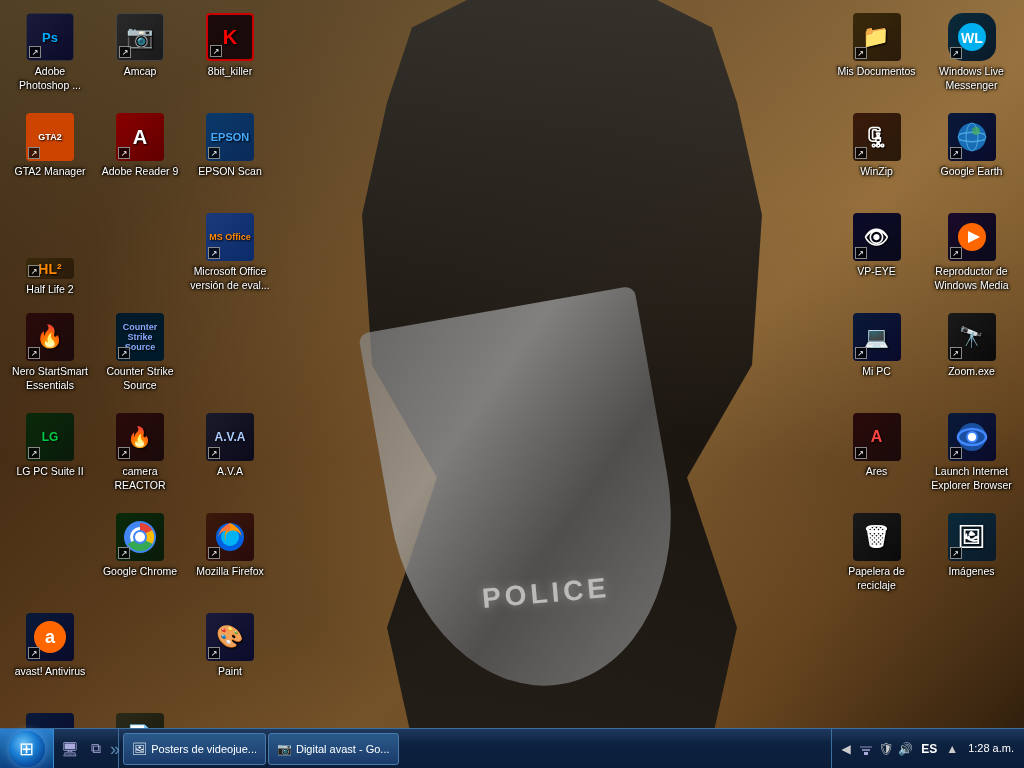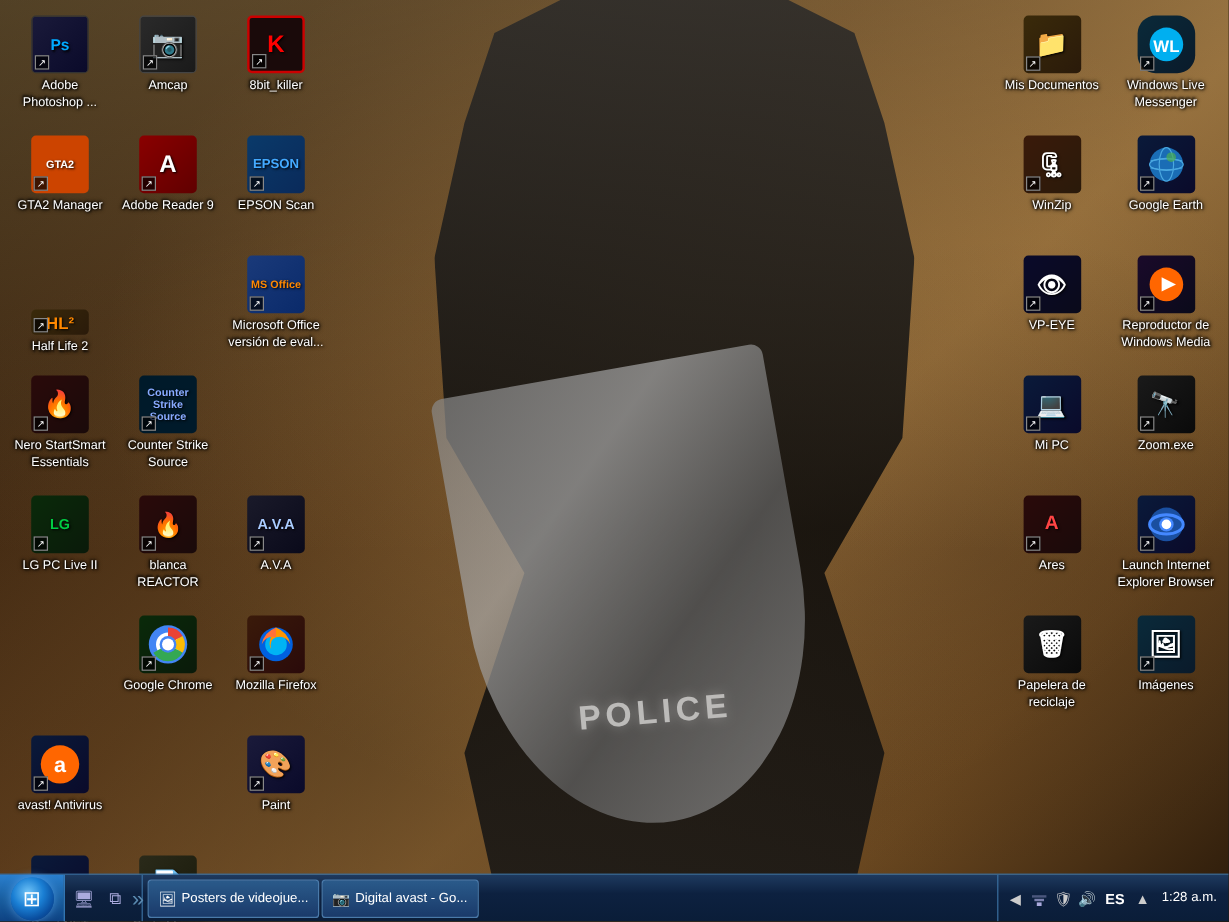--- a/index.html
+++ b/index.html
@@ -413,29 +413,29 @@
       <span class="icon-label">Counter Strike Source</span>
     </div>
 
     <div style="width:90px;height:100px;"></div>
 
     <div class="icon-item">
       <div class="icon-img ico-lgpc" style="position:relative;">
         <span class="ico-text" style="font-size:12px;color:#00cc44;font-weight:900;">LG</span>
         <div class="shortcut-arrow">↗</div>
       </div>
-      <span class="icon-label">LG PC Live II</span>
+      <span class="icon-label">LG PC Suite II</span>
     </div>
 
     <div class="icon-item">
       <div class="icon-img ico-ijiji" style="position:relative;">
         <span class="ico-text" style="font-size:20px;color:#ff3300;">🔥</span>
         <div class="shortcut-arrow">↗</div>
       </div>
-      <span class="icon-label">blanca REACTOR</span>
+      <span class="icon-label">camera REACTOR</span>
     </div>
 
     <div class="icon-item">
       <div class="icon-img ico-ava" style="position:relative;">
         <span class="ico-text" style="font-size:12px;color:#aaccff;">A.V.A</span>
         <div class="shortcut-arrow">↗</div>
       </div>
       <span class="icon-label">A.V.A</span>
     </div>
 

